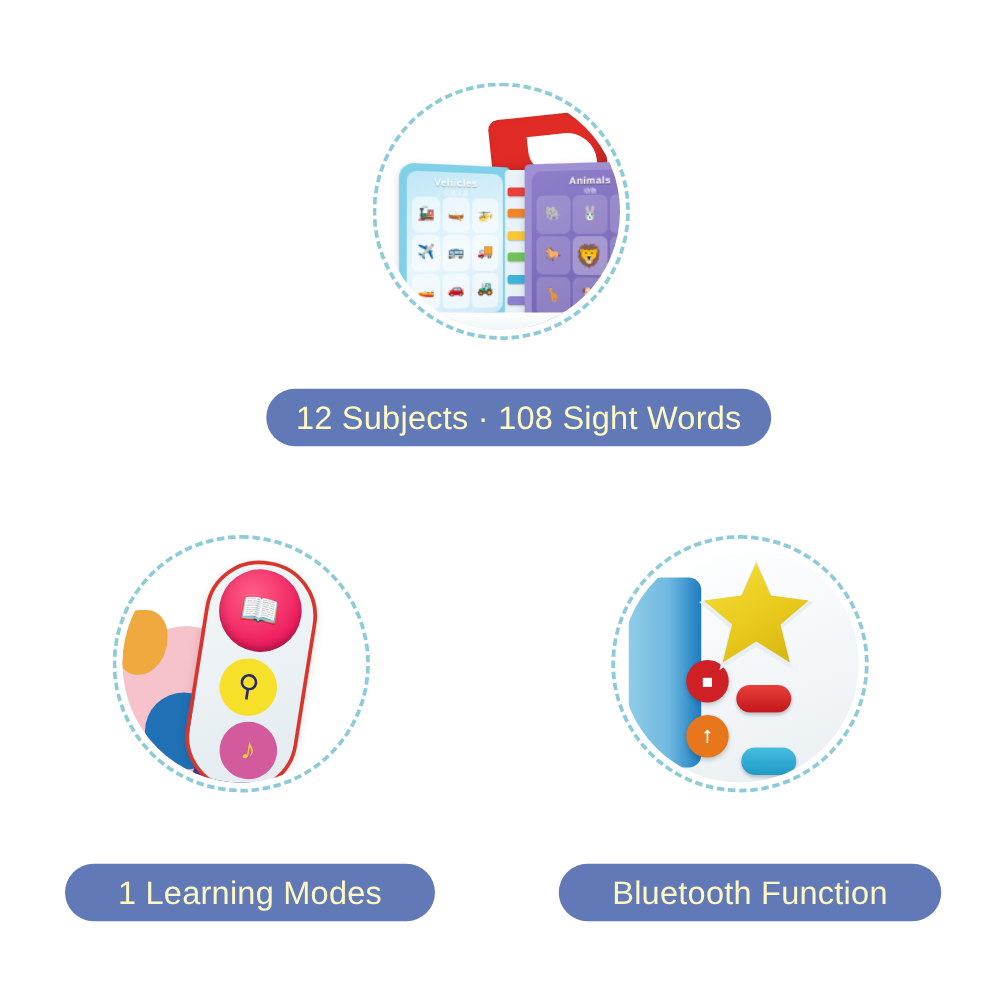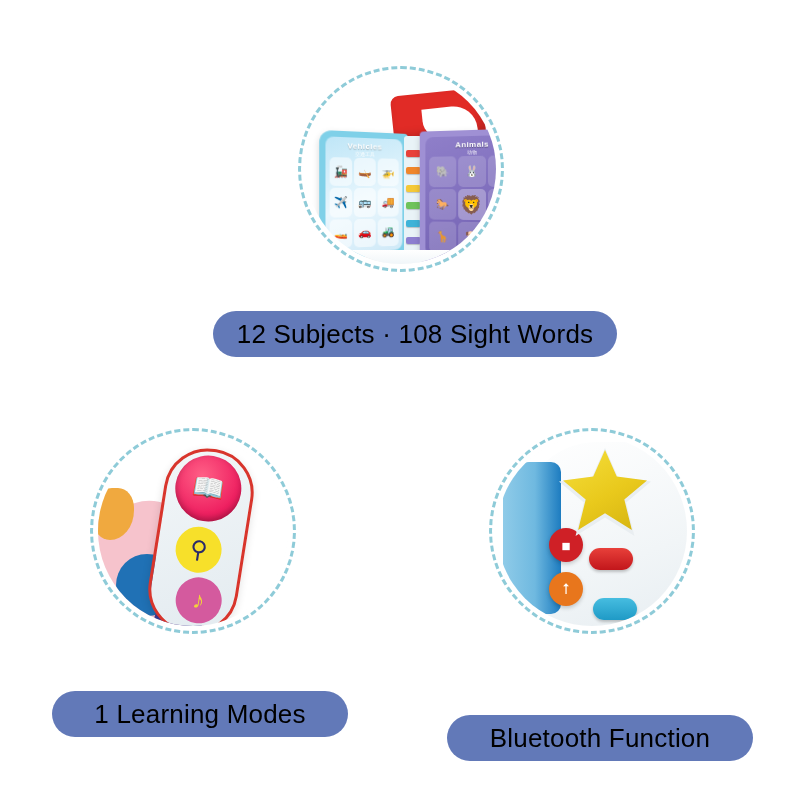--- a/index.html
+++ b/index.html
@@ -37,21 +37,21 @@
     background: #fdfdfd;
   }
 
   
   .caption-pill {
     position: absolute;
     display: flex;
     align-items: center;
     justify-content: center;
     background: #6279b8;
-    color: #000000;
+    color: #fef9c3;
     border-radius: 999px;
     font-size: 26px;
     letter-spacing: 0.2px;
     white-space: nowrap;
     box-sizing: border-box;
     padding: 0 22px;
   }
 
   
   .book-scene { position: absolute; inset: 0; background: #ffffff; }
@@ -406,14 +406,14 @@
 
         <div class="bt-star-back"></div>
         <div class="bt-star"></div>
 
         <div class="bt-pill-btn bt-pill-red"></div>
         <div class="bt-pill-btn bt-pill-blue"></div>
       </div>
     </div>
   </div>
 
-  <div class="caption-pill" style="left:47px;top:291px;width:306px;height:46px;margin-top:24px;">Bluetooth Function</div>
+  <div class="caption-pill" style="left:47px;top:291px;width:306px;height:46px;">Bluetooth Function</div>
 </div>
 
 </body></html>

